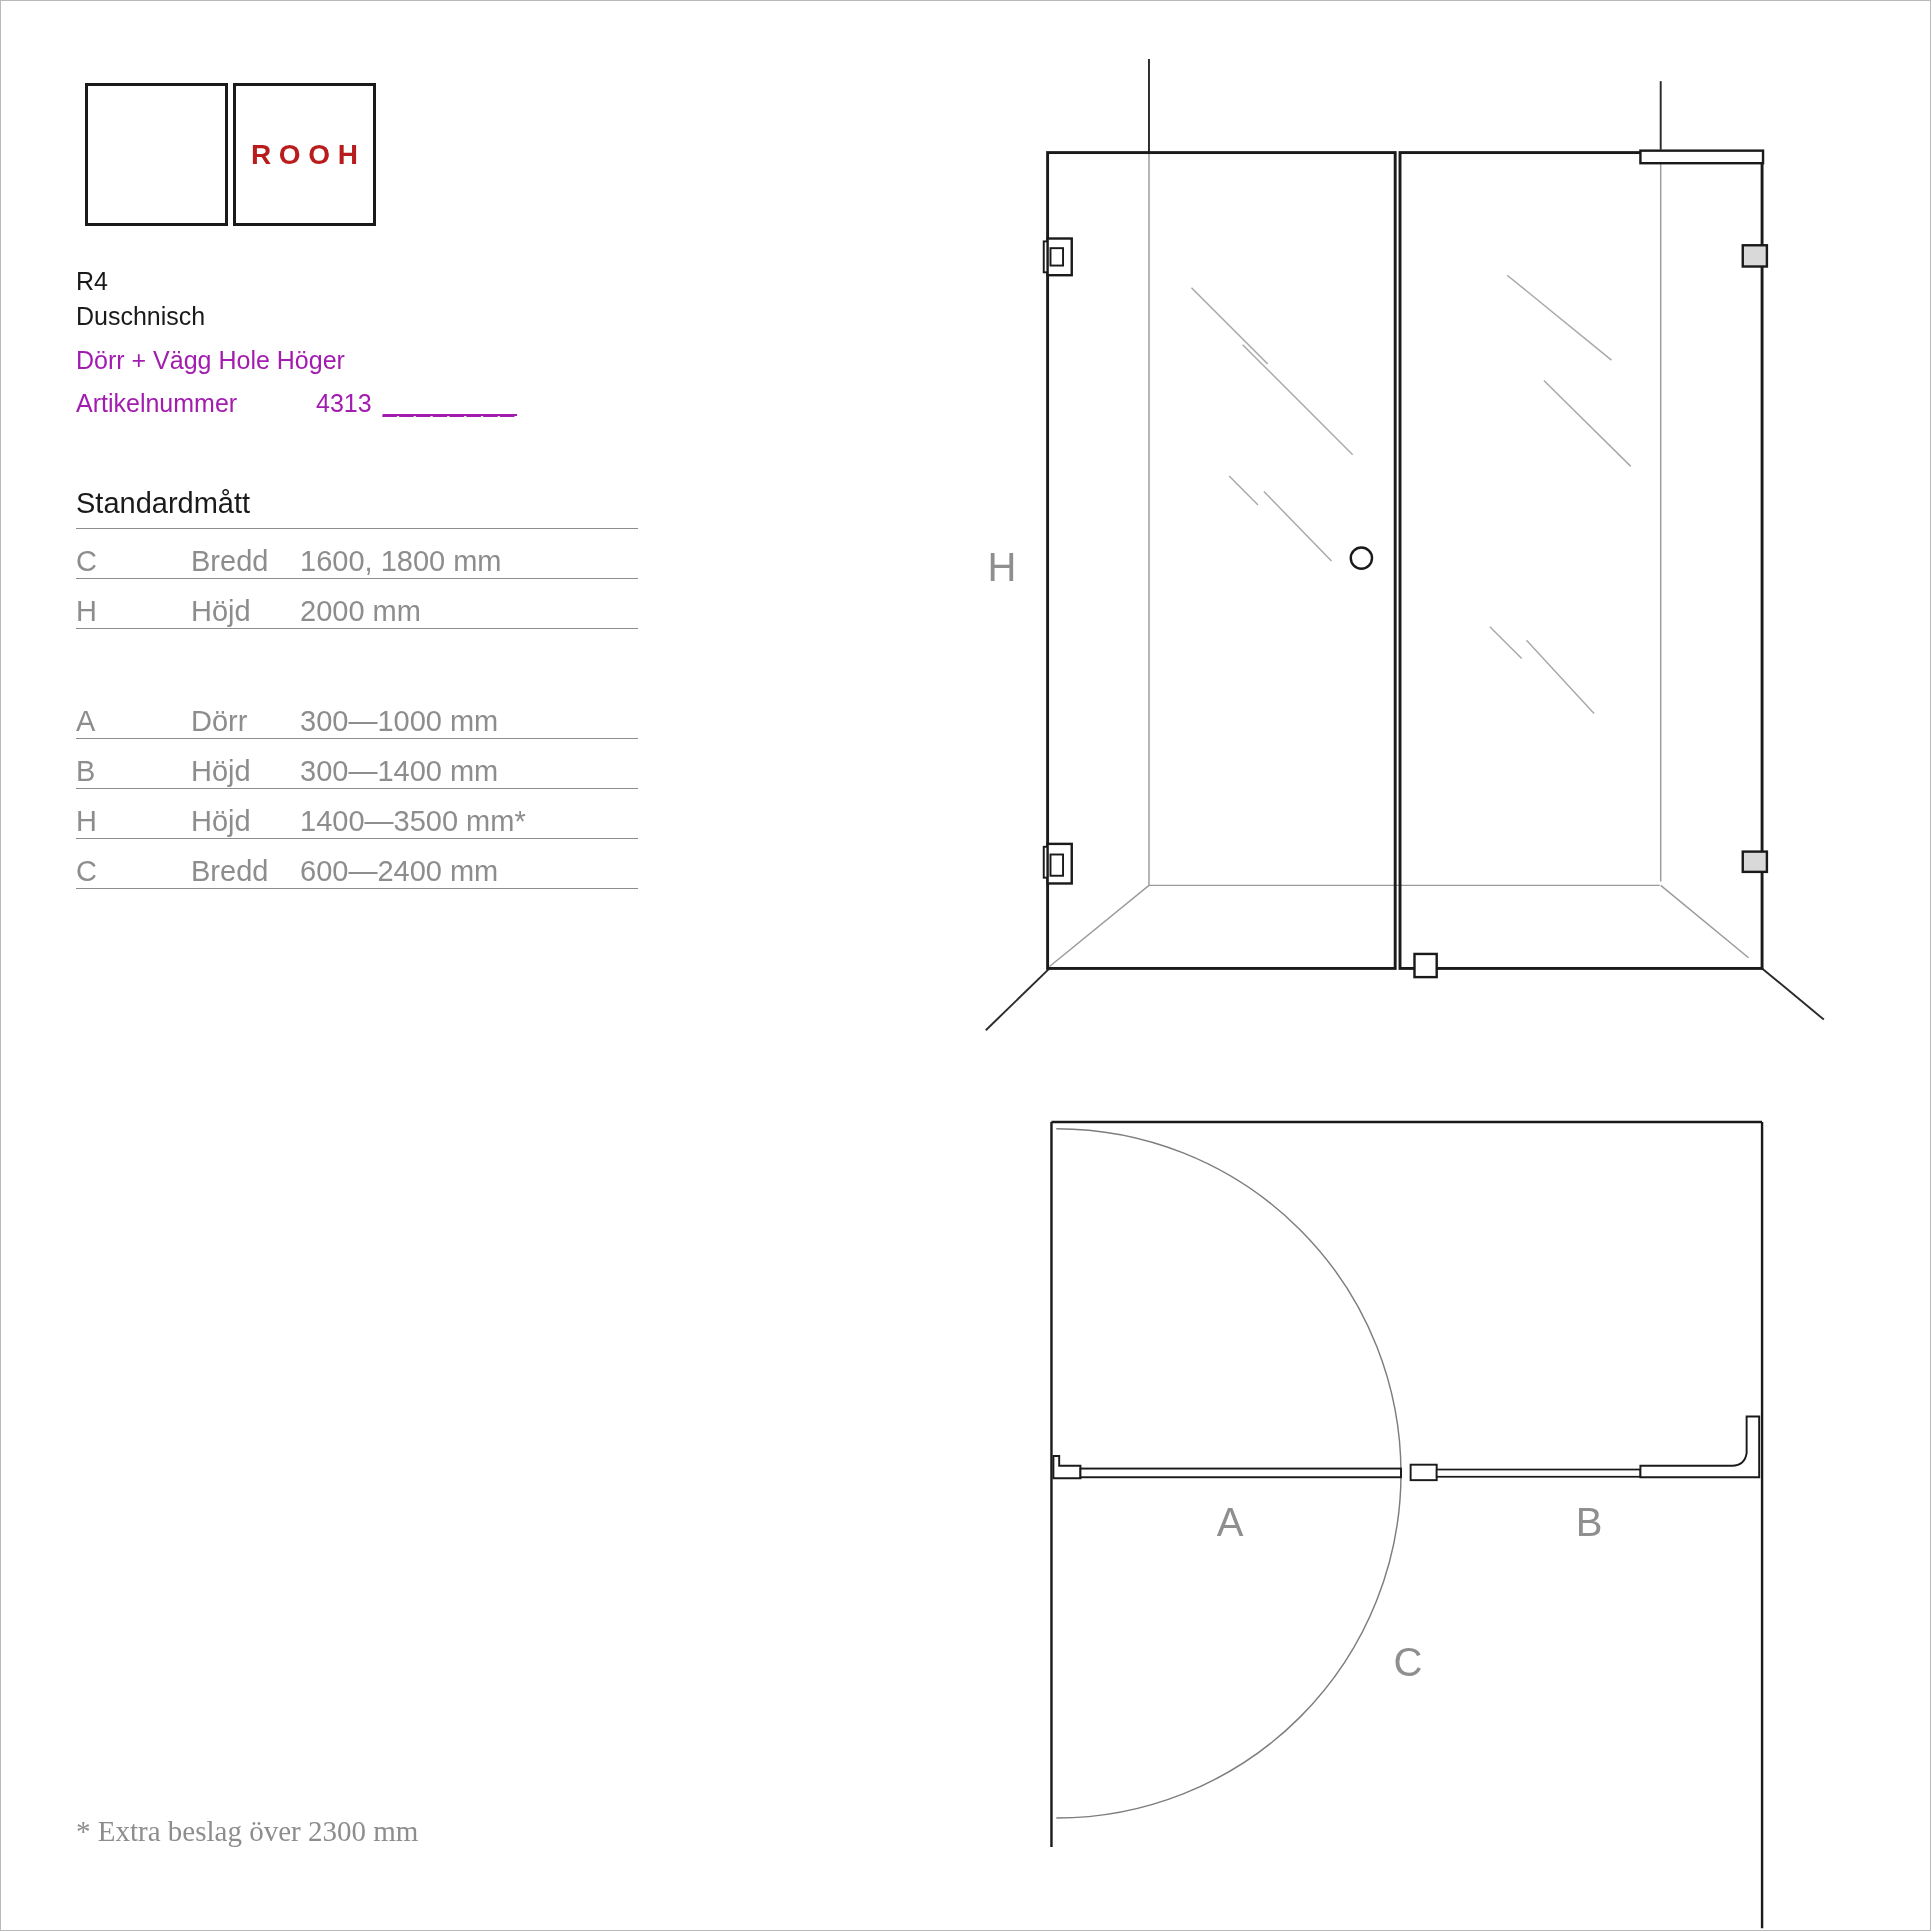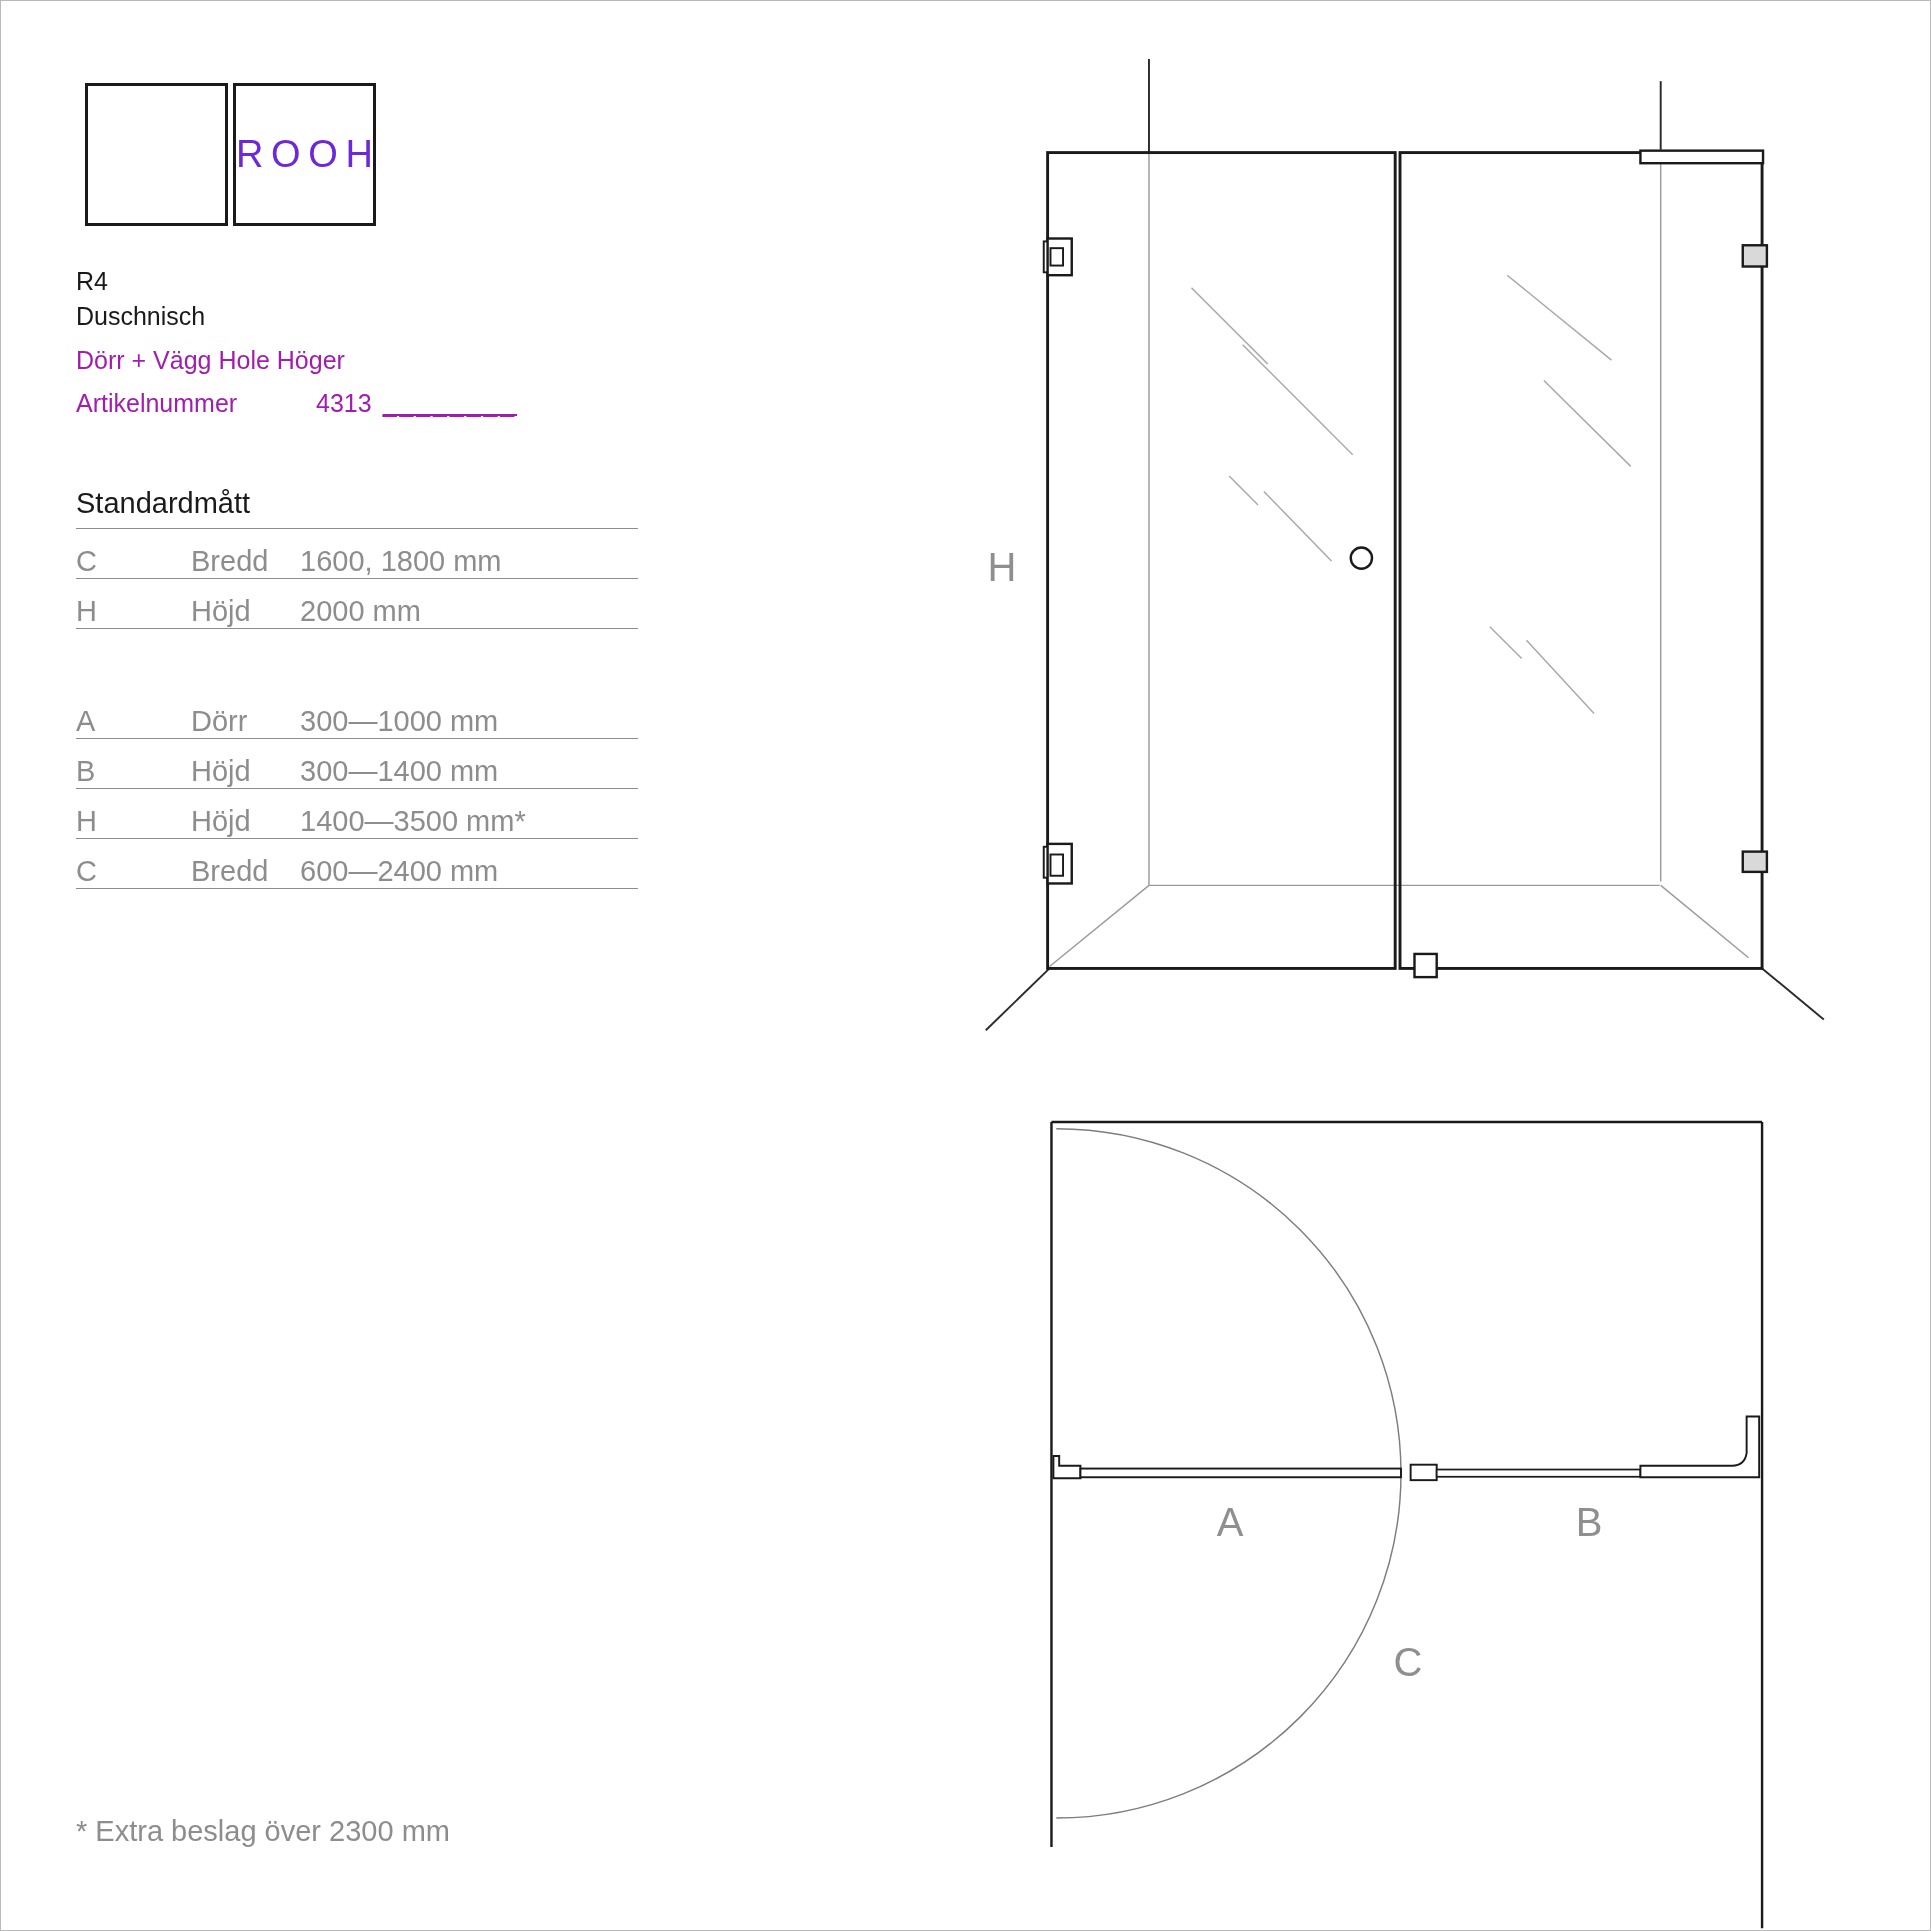--- a/index.html
+++ b/index.html
@@ -15,40 +15,40 @@
   }
   .abs{position:absolute;}
   
   .logo-box{
     position:absolute;top:82px;width:143px;height:143px;
     box-sizing:border-box;border:3.4px solid #1a1a1a;background:#fff;
     display:flex;align-items:center;justify-content:center;
   }
   .logo-box.mark{left:84px;}
   .logo-box.word{left:232px;}
-  .wordmark{font-size:38px;font-weight:400;letter-spacing:7.7px;text-indent:7.7px;color:#6d28d9;}
+  .wordmark{font-size:28px;font-weight:700;letter-spacing:7.7px;text-indent:7.7px;color:#b91c1c;}
   
   .pline{position:absolute;left:75px;font-size:25px;line-height:35px;white-space:nowrap;}
   .black{color:#1a1a1a;}
   .gray{color:#a21caf;}
   .art-label{display:inline-block;width:240px;}
   .art-blank{letter-spacing:2.9px;margin-left:11px;text-decoration:underline;}
   
   .spec-table{position:absolute;left:75px;width:562px;}
   .spec-title{
     font-size:29px;line-height:33px;color:#1a1a1a;height:42px;
     box-sizing:border-box;border-bottom:1.4px solid #8d8d8d;
   }
   .trow{
     height:50px;box-sizing:border-box;border-bottom:1.4px solid #8d8d8d;
     display:grid;grid-template-columns:115px 109px 1fr;align-items:end;
     font-size:29px;line-height:29px;color:#8d8d8d;padding-bottom:1.9px;white-space:nowrap;
   }
   
-  .footnote{position:absolute;left:75px;top:1813px;font-size:29px;line-height:35px;color:#8d8d8d;white-space:nowrap;}
+  .footnote{position:absolute;left:75px;top:1813px;font-size:29px;line-height:35px;color:#8d8d8d;white-space:nowrap;font-family:Liberation Serif, serif;}
   
   .dim-label{position:absolute;font-size:40px;line-height:1;color:#8f8f8f;text-align:center;width:68px;}
   
   svg .panel{fill:none;stroke:#1a1a1a;stroke-width:3;}
   svg .dk2{stroke:#2a2a2a;stroke-width:2;fill:none;}
   svg .dk25{stroke:#1a1a1a;stroke-width:2.5;fill:none;}
   svg .gy{stroke:#9b9b9b;stroke-width:1.5;fill:none;}
   svg .rf{stroke:#a8a8a8;stroke-width:1.5;fill:none;}
   svg .fit{fill:#ffffff;stroke:#1a1a1a;stroke-width:2.5;}
   svg .fit2{fill:#ffffff;stroke:#1a1a1a;stroke-width:2;}

